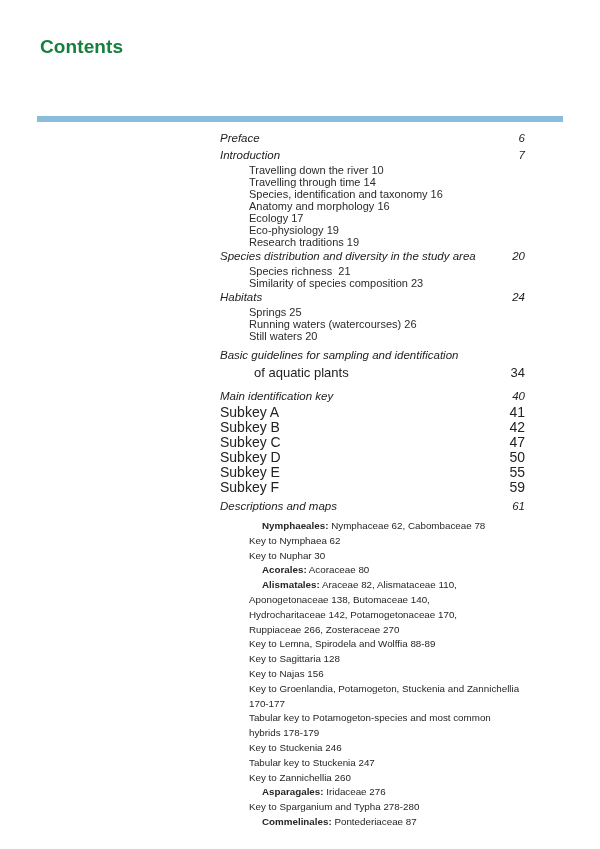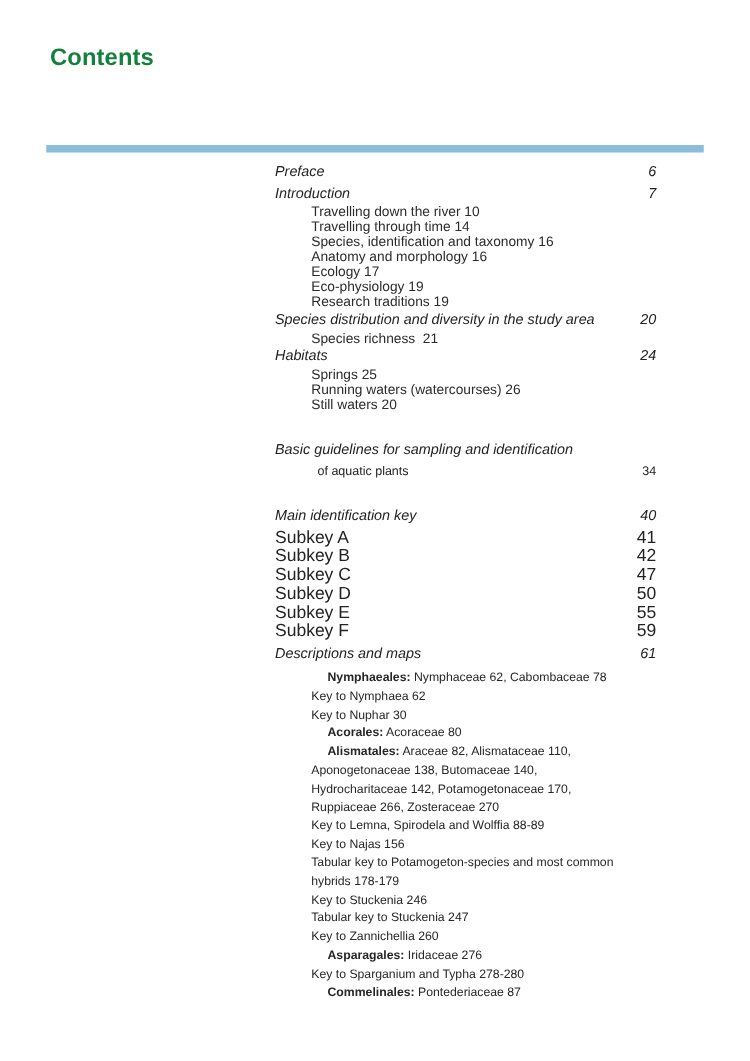--- a/index.html
+++ b/index.html
@@ -46,21 +46,21 @@
     align-items: baseline;
   }
   .row-text {
     white-space: pre-wrap;
   }
   .row-page {
     flex-shrink: 0;
     padding-left: 8px;
   }
   .row-main      { font-size: 11.5px; line-height: 17px; font-style: italic; }
-  .row-main-cont { font-size: 10px; line-height: 17px; }
+  .row-main-cont { font-size: 13px; line-height: 17px; }
   .row-main-cont .row-text { padding-left: 34px; }
   .row-small     { font-size: 11px;  line-height: 12px; color: #2b2b2b; }
   .row-small .row-text { padding-left: 29px; }
   .row-subkey    { font-size: 14px;  line-height: 15px; }
   .row-desc      { font-size: 9.8px;  line-height: 14.8px; color: #262626; }
   .row-desc .row-text { padding-left: 29px; }
   .seg-b { font-weight: 700; padding-left: 13px; }
   .seg-i { }
 </style>
 </head>
@@ -99,41 +99,44 @@
       <div class="row row-small">
         <span class="row-text"><span>Research traditions 19</span></span>
       </div>
       <div class="row row-main">
         <span class="row-text"><span>Species distribution and diversity in the study area</span></span>
         <span class="row-page">20</span>
       </div>
       <div class="row row-small">
         <span class="row-text"><span>Species richness  21</span></span>
       </div>
+      <div class="row row-small">
+        <span class="row-text"><span>Similarity of species composition 23</span></span>
+      </div>
       <div class="row row-main">
         <span class="row-text"><span>Habitats</span></span>
         <span class="row-page">24</span>
       </div>
       <div class="row row-small">
         <span class="row-text"><span>Springs 25</span></span>
       </div>
       <div class="row row-small">
         <span class="row-text"><span>Running waters (watercourses) 26</span></span>
       </div>
       <div class="row row-small">
         <span class="row-text"><span>Still waters 20</span></span>
       </div>
-      <div class="row row-main" style="margin-top: 22px;">
+      <div class="row row-main" style="margin-top: 5px;">
         <span class="row-text"><span>Basic guidelines for sampling and identification</span></span>
       </div>
       <div class="row row-main-cont">
         <span class="row-text"><span>of aquatic plants</span></span>
         <span class="row-page">34</span>
       </div>
-      <div class="row row-main" style="margin-top: 19px;">
+      <div class="row row-main" style="margin-top: 7px;">
         <span class="row-text"><span>Main identification key</span></span>
         <span class="row-page">40</span>
       </div>
       <div class="row row-subkey">
         <span class="row-text"><span>Subkey A</span></span>
         <span class="row-page">41</span>
       </div>
       <div class="row row-subkey">
         <span class="row-text"><span>Subkey B</span></span>
         <span class="row-page">42</span>
@@ -179,21 +182,27 @@
       <div class="row row-desc">
         <span class="row-text"><span>Hydrocharitaceae 142, Potamogetonaceae 170,</span></span>
       </div>
       <div class="row row-desc">
         <span class="row-text"><span>Ruppiaceae 266, Zosteraceae 270</span></span>
       </div>
       <div class="row row-desc">
         <span class="row-text"><span>Key to </span><span class="seg-i">Lemna, Spirodela</span><span> and </span><span class="seg-i">Wolffia</span><span> 88-89</span></span>
       </div>
       <div class="row row-desc">
+        <span class="row-text"><span>Key to </span><span class="seg-i">Sagittaria</span><span> 128</span></span>
+      </div>
+      <div class="row row-desc">
         <span class="row-text"><span>Key to </span><span class="seg-i">Najas</span><span> 156</span></span>
+      </div>
+      <div class="row row-desc">
+        <span class="row-text"><span>Key to </span><span class="seg-i">Groenlandia, Potamogeton, Stuckenia</span><span> and </span><span class="seg-i">Zannichellia</span><span> 170-177</span></span>
       </div>
       <div class="row row-desc">
         <span class="row-text"><span>Tabular key to </span><span class="seg-i">Potamogeton</span><span>-species and most common hybrids 178-179</span></span>
       </div>
       <div class="row row-desc">
         <span class="row-text"><span>Key to </span><span class="seg-i">Stuckenia</span><span> 246</span></span>
       </div>
       <div class="row row-desc">
         <span class="row-text"><span>Tabular key to </span><span class="seg-i">Stuckenia</span><span> 247</span></span>
       </div>

